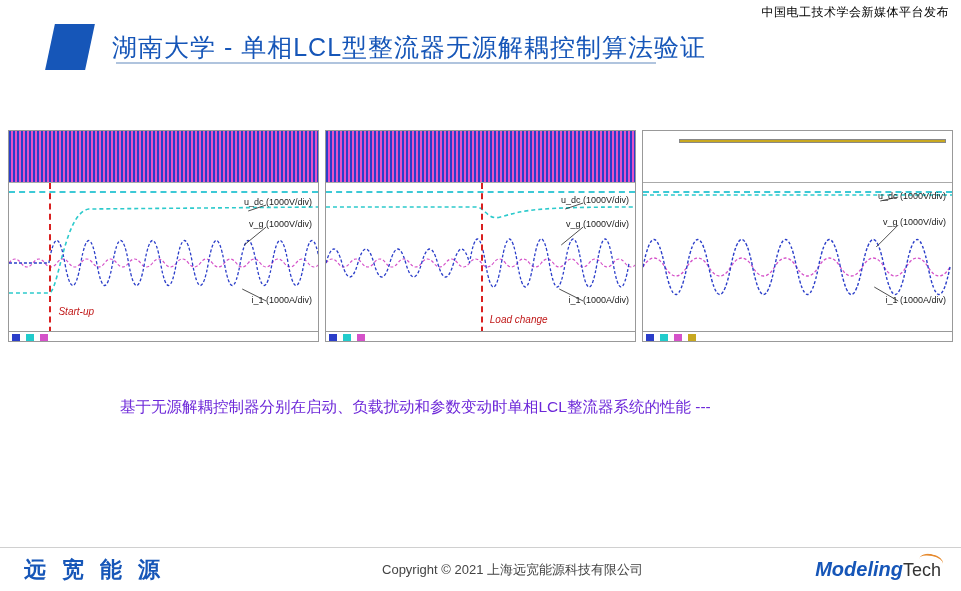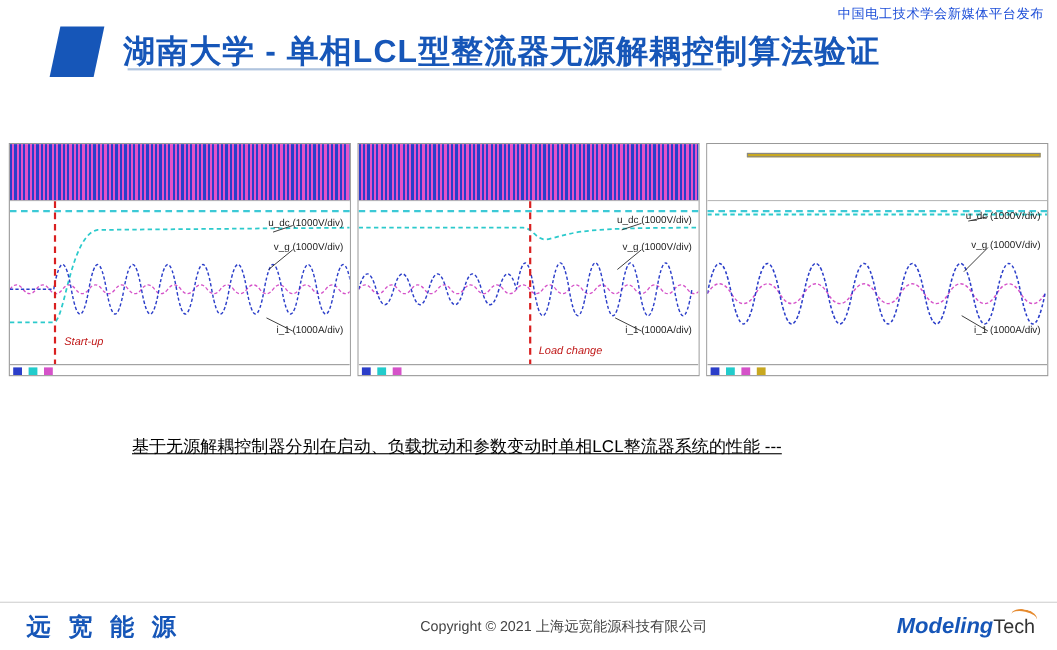--- a/index.html
+++ b/index.html
@@ -9,40 +9,40 @@
       font-family: "Microsoft YaHei", "SimHei", sans-serif;
       background: #fff;
       position: relative;
       overflow: hidden;
     }
     .watermark {
       position: absolute;
       top: 4px;
       right: 12px;
       font-size: 12px;
-      color: #1d4ed8;
+      color: #000000;
       letter-spacing: 0.5px;
     }
     .title-bar {
       position: absolute;
       top: 24px;
       left: 50px;
       display: flex;
       align-items: center;
       gap: 22px;
     }
     .title-block {
       width: 40px;
       height: 46px;
       background: #1656b8;
       transform: skewX(-12deg);
     }
     .title-text {
-      font-size: 29px;
-      font-weight: bold;
+      font-size: 25px;
+      font-weight: normal;
       color: #1656b8;
       letter-spacing: 1px;
     }
     .title-underline {
       position: absolute;
       left: 116px;
       top: 62px;
       width: 540px;
       height: 1.5px;
       background: #b0c4de;
@@ -125,23 +125,22 @@
       stroke: #222;
       stroke-width: 0.8;
       fill: none;
     }
     .desc-block {
       position: absolute;
       top: 394px;
       left: 120px;
       right: 80px;
       font-size: 15.5px;
-      color: #000000;
+      color: #6d28d9;
       line-height: 1.7;
-      text-decoration: underline;
     }
     .desc-block i { font-style: italic; }
     .desc-block sub { font-size: 11px; }
     .footer {
       position: absolute;
       bottom: 0;
       left: 0;
       right: 0;
       height: 44px;
       border-top: 1px solid #d0d0d0;

